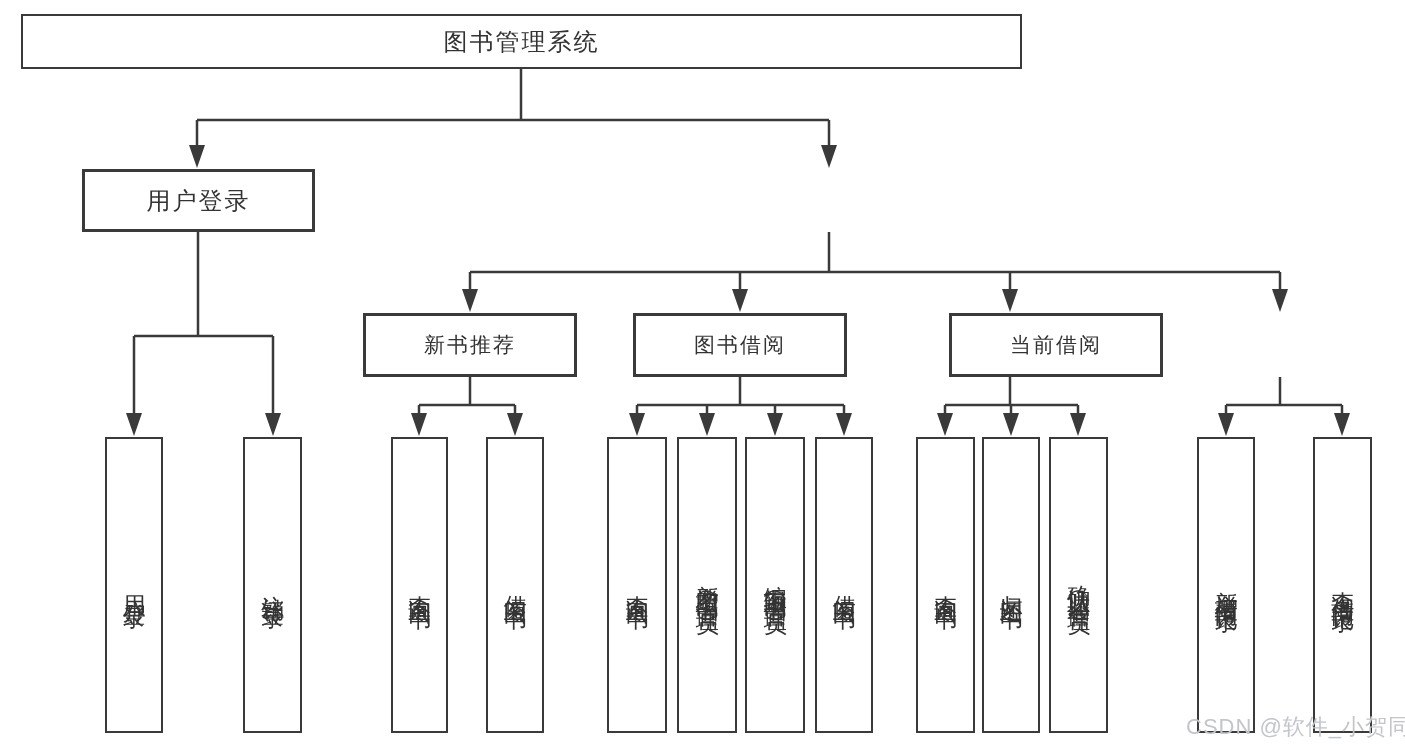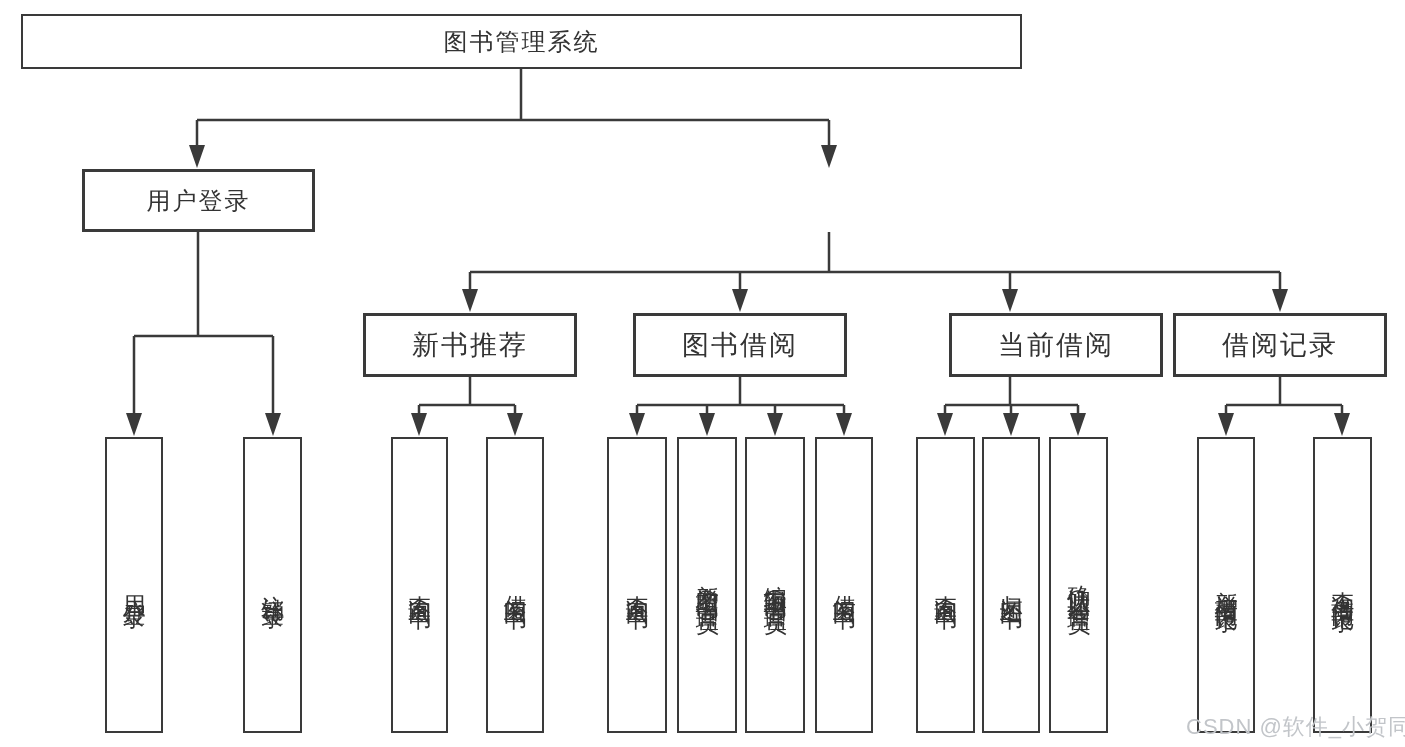--- a/index.html
+++ b/index.html
@@ -29,21 +29,21 @@
     z-index: 2;
     font-size: 24px;
     letter-spacing: 2px;
     color: var(--text);
     white-space: nowrap;
   }
   .node.root   { left: 21px;  top: 14px;  width: 1001px; height: 55px; }
   .node.lvl2   { top: 169px;  width: 233px; height: 63px; border-width: 3px; }
   .node.lvl2.user { left: 82px; }
   .node.lvl2.mgmt { left: 712px; }
-  .node.lvl3   { top: 313px;  width: 214px; height: 64px; border-width: 3px; font-size: 27px; }
+  .node.lvl3   { top: 313px;  width: 214px; height: 64px; border-width: 3px; font-size: 21px; }
   .node.g0 { left: 363px; }
   .node.g1 { left: 633px; }
   .node.g2 { left: 949px; }
   .node.g3 { left: 1173px; }
   .vbox {
     position: absolute;
     top: 437px;
     height: 296px;
     width: 58px;
     background: #fff;
@@ -121,21 +121,20 @@
     </g>
   </svg>
 
   <div class="node root">图书管理系统</div>
 
   <div class="node lvl2 user">用户登录</div>
 
   <div class="node lvl3 g0">新书推荐</div>
   <div class="node lvl3 g1">图书借阅</div>
   <div class="node lvl3 g2">当前借阅</div>
-  <div class="node lvl3 g3">借阅记录</div>
 
   <div class="vbox" style="left:105px;width:58px">
     <span>用户登录</span>
   </div>
   <div class="vbox" style="left:243px;width:59px">
     <span>注销登录</span>
   </div>
 
   <div class="vbox" style="left:391px;width:57px">
     <span>查询图书</span>

